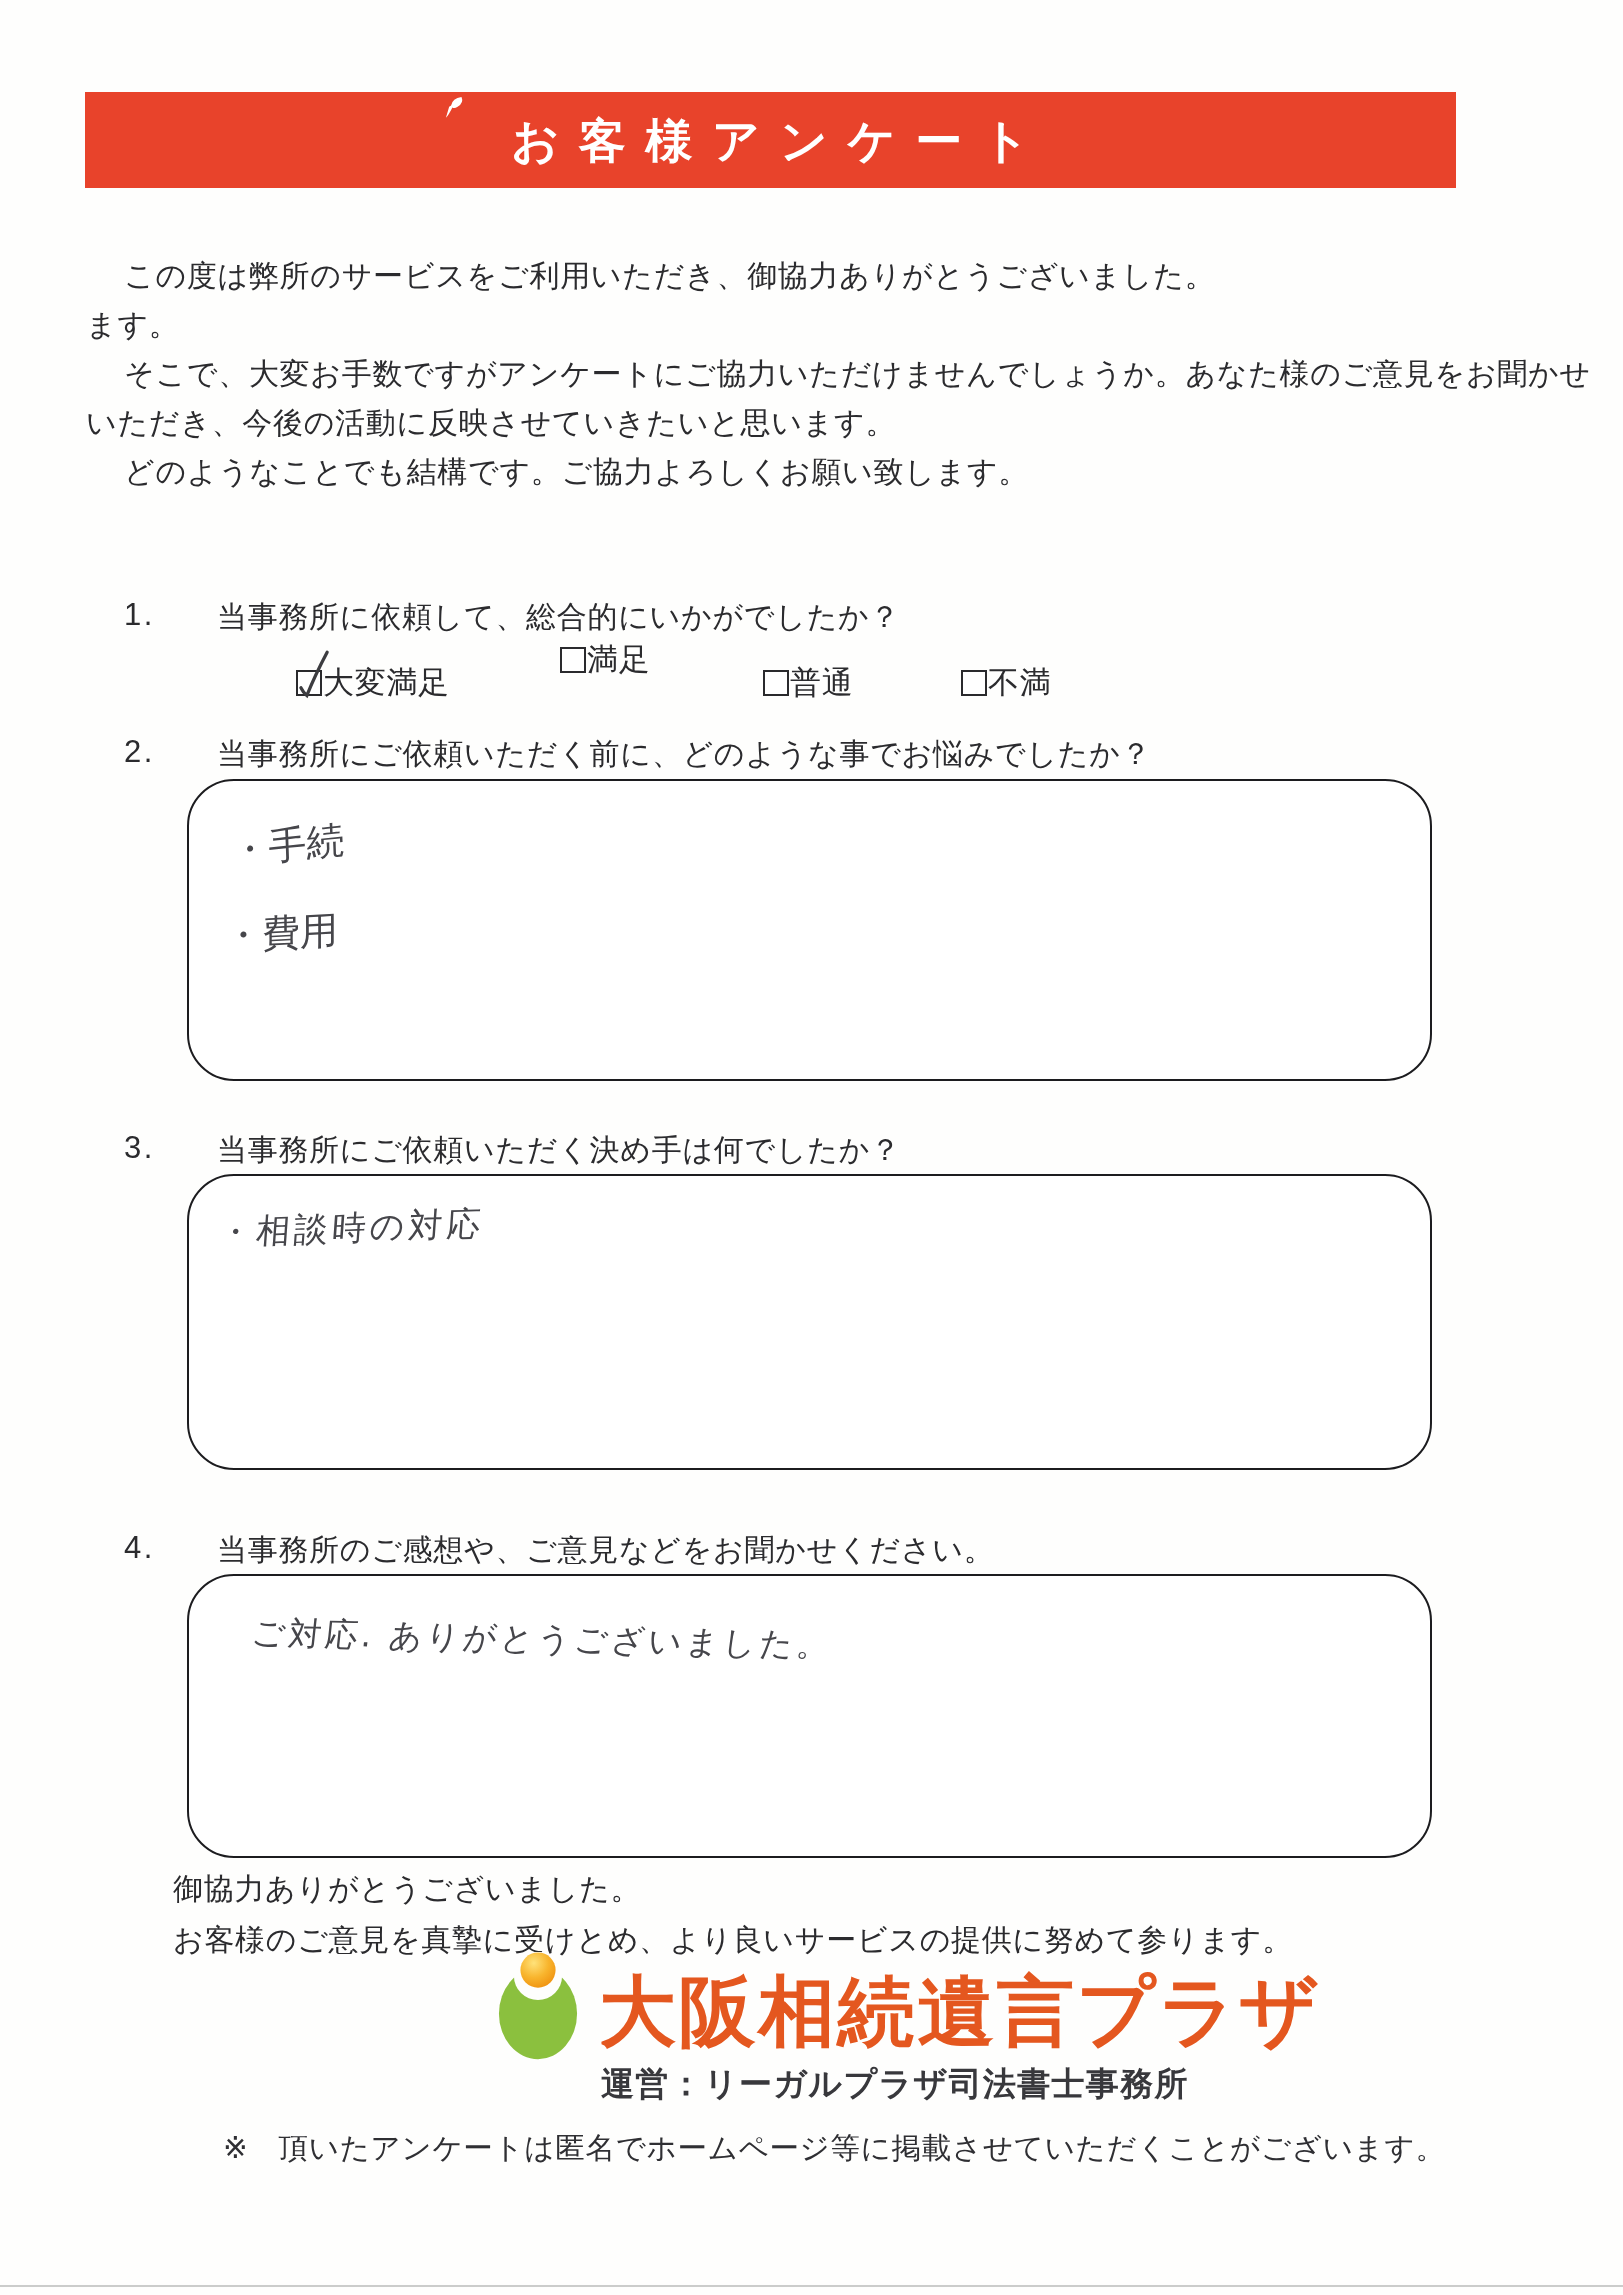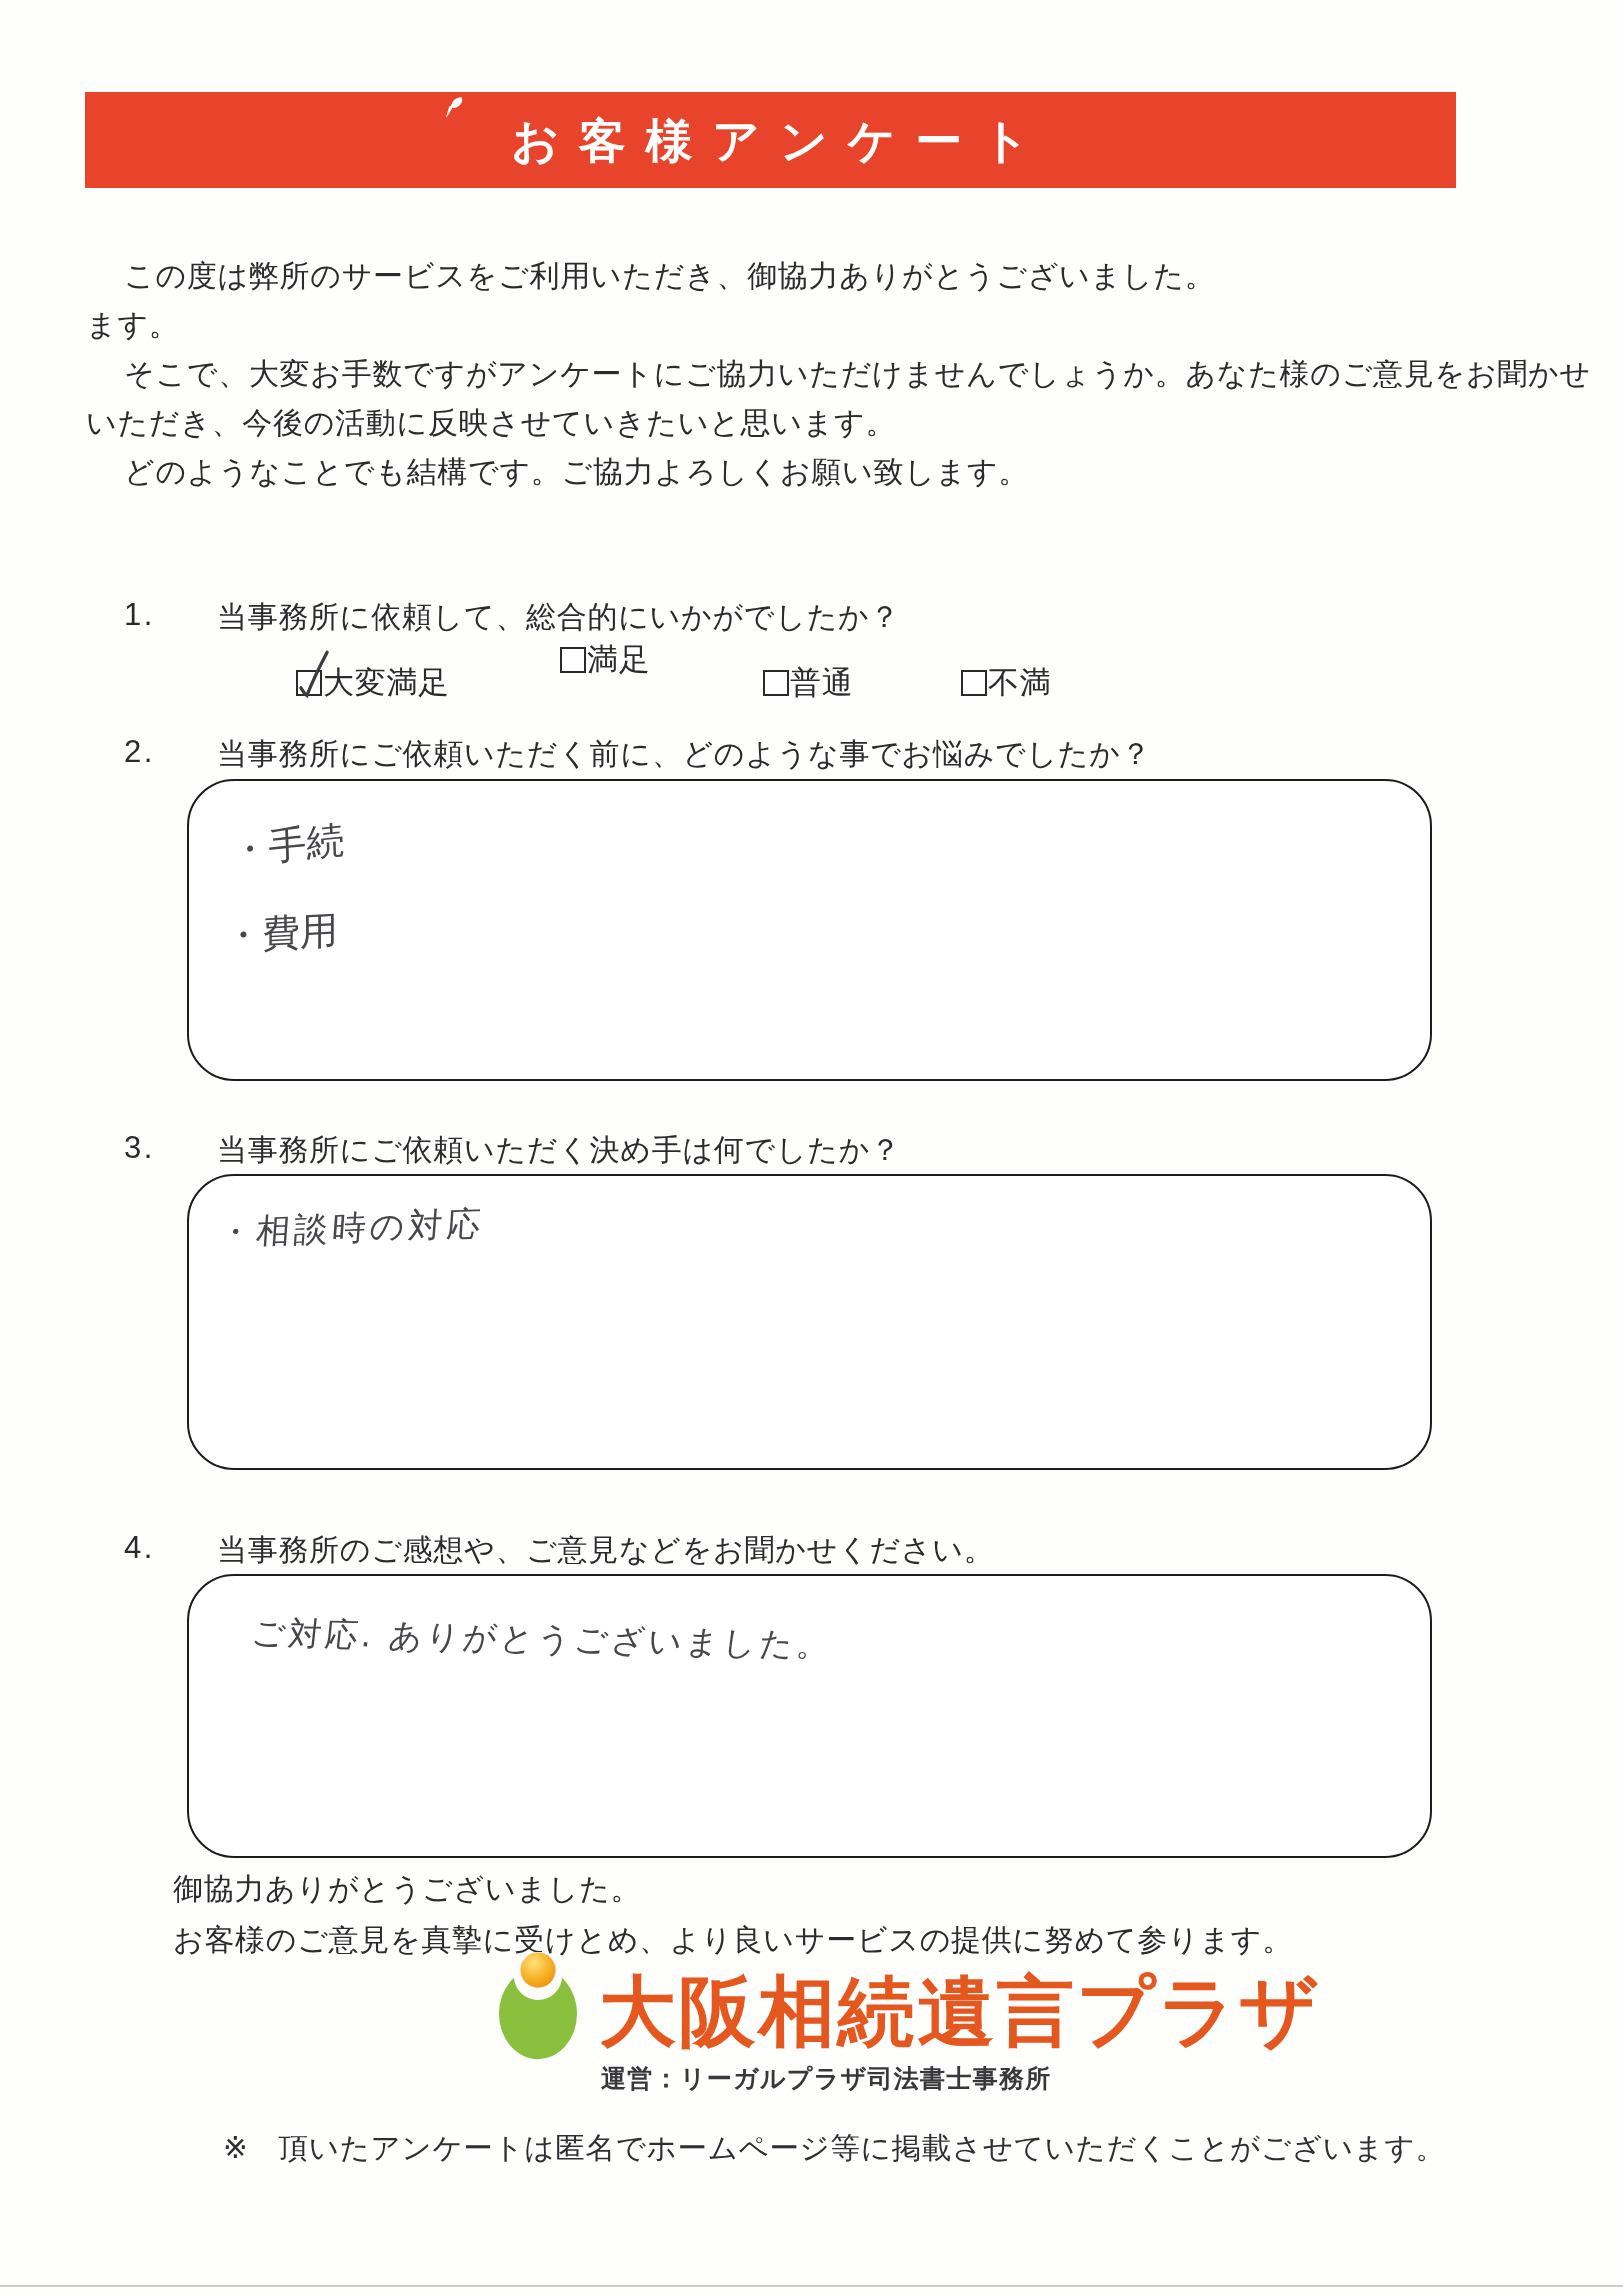--- a/index.html
+++ b/index.html
@@ -64,21 +64,21 @@
   .closing2{position:absolute;left:173px;top:1920px;font-size:30px;letter-spacing:0.7px;}
   
   .logo-mark{position:absolute;left:497px;top:1952px;width:82px;height:109px;}
   .logo-text{
     position:absolute;left:599px;top:1973px;
     font-size:77px;font-weight:bold;color:#e4571f;
     letter-spacing:2.6px;line-height:1;white-space:nowrap;
   }
   .operator{
     position:absolute;left:601px;top:2062px;
-    font-size:25px;font-weight:bold;color:#38383c;
+    font-size:33px;font-weight:bold;color:#38383c;
     letter-spacing:1.3px;white-space:nowrap;
   }
   .note{
     position:absolute;left:223px;top:2129px;
     font-size:29.5px;letter-spacing:0.7px;white-space:nowrap;color:#2f2f33;
   }
   .scan-edge{position:absolute;left:0;top:2285px;width:1623px;height:2px;background:#cbcccb;}
 </style>
 </head>
 <body>

